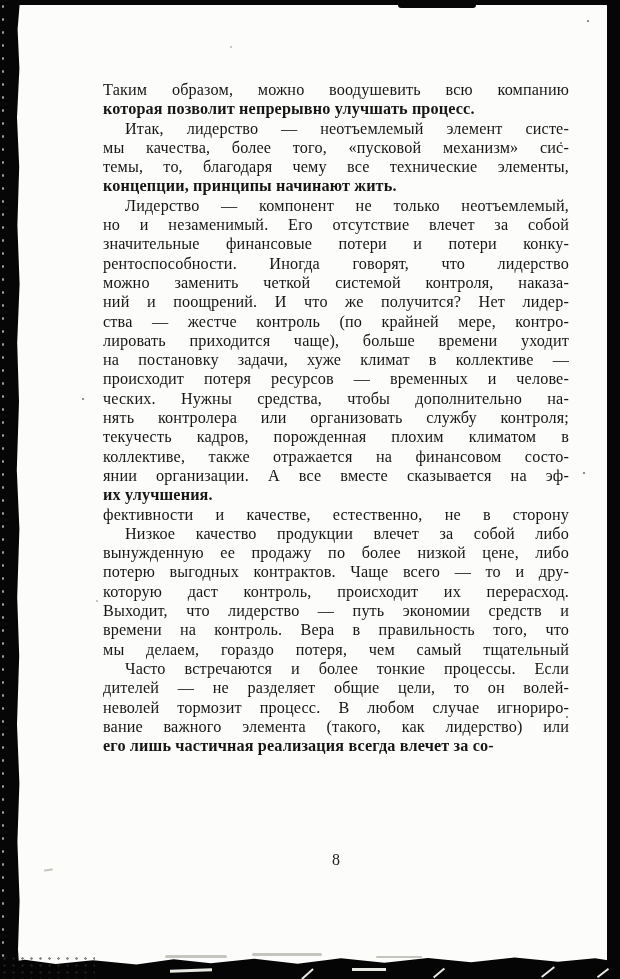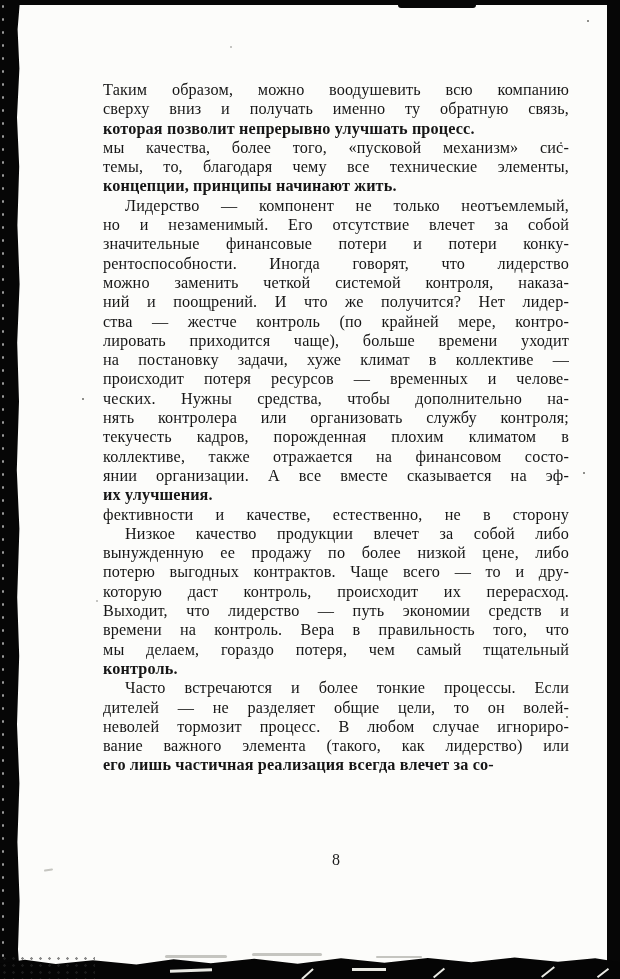--- a/index.html
+++ b/index.html
@@ -90,22 +90,22 @@
   .speck { background: #6b6b66; border-radius: 50%; }
 </style>
 </head>
 <body>
 
 <div class="scan">
   <div class="paper"></div>
 
   <div class="text-column">
       <div class="line">Таким образом, можно воодушевить всю компанию</div>
-      <div class="line">сверху вниз и получать именно ту обратную связь,</div>
       <div class="line last">которая позволит непрерывно улучшать процесс.</div>
+      <div class="line indent">Итак, лидерство — неотъемлемый элемент систе-</div>
       <div class="line">мы качества, более того, «пусковой механизм» сис-</div>
       <div class="line">темы, то, благодаря чему все технические элементы,</div>
       <div class="line last">концепции, принципы начинают жить.</div>
       <div class="line indent">Лидерство — компонент не только неотъемлемый,</div>
       <div class="line">но и незаменимый. Его отсутствие влечет за собой</div>
       <div class="line">значительные финансовые потери и потери конку-</div>
       <div class="line">рентоспособности. Иногда говорят, что лидерство</div>
       <div class="line">можно заменить четкой системой контроля, наказа-</div>
       <div class="line">ний и поощрений. И что же получится? Нет лидер-</div>
       <div class="line">ства — жестче контроль (по крайней мере, контро-</div>
@@ -119,21 +119,20 @@
       <div class="line">янии организации. А все вместе сказывается на эф-</div>
       <div class="line last">их улучшения.</div>
       <div class="line">фективности и качестве, естественно, не в сторону</div>
       <div class="line indent">Низкое качество продукции влечет за собой либо</div>
       <div class="line">вынужденную ее продажу по более низкой цене, либо</div>
       <div class="line">потерю выгодных контрактов. Чаще всего — то и дру-</div>
       <div class="line">которую даст контроль, происходит их перерасход.</div>
       <div class="line">Выходит, что лидерство — путь экономии средств и</div>
       <div class="line">времени на контроль. Вера в правильность того, что</div>
       <div class="line">мы делаем, гораздо потеря, чем самый тщательный</div>
-      <div class="line last">контроль.</div>
       <div class="line indent">Часто встречаются и более тонкие процессы. Если</div>
       <div class="line">дителей — не разделяет общие цели, то он волей-</div>
       <div class="line">неволей тормозит процесс. В любом случае игнориро-</div>
       <div class="line">вание важного элемента (такого, как лидерство) или</div>
       <div class="line last">его лишь частичная реализация всегда влечет за со-</div>
     </div>
 
   <div class="page-number">8</div>
 
   <div class="edge-top"></div>

